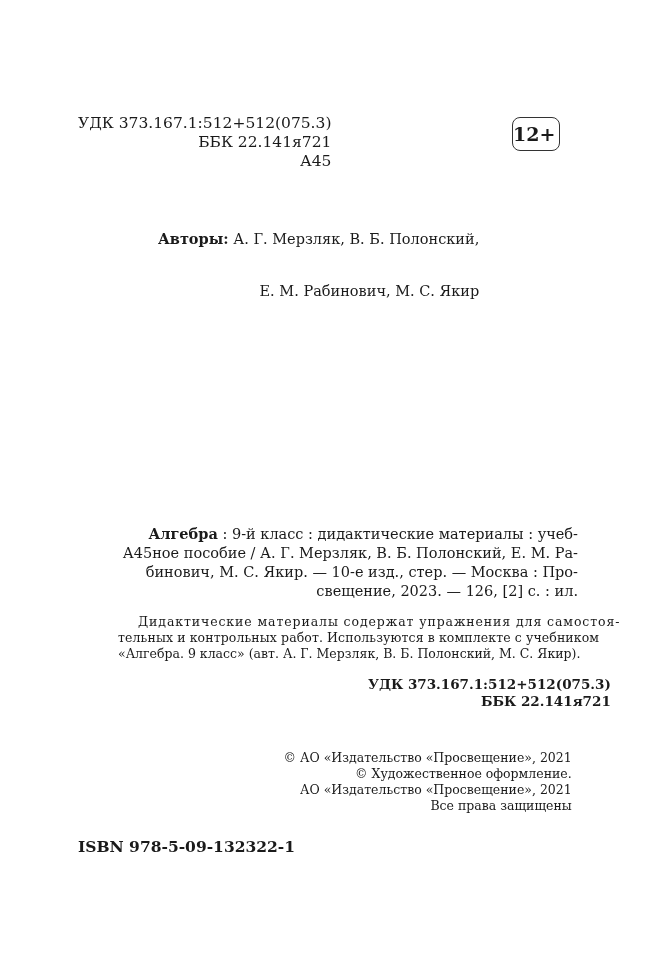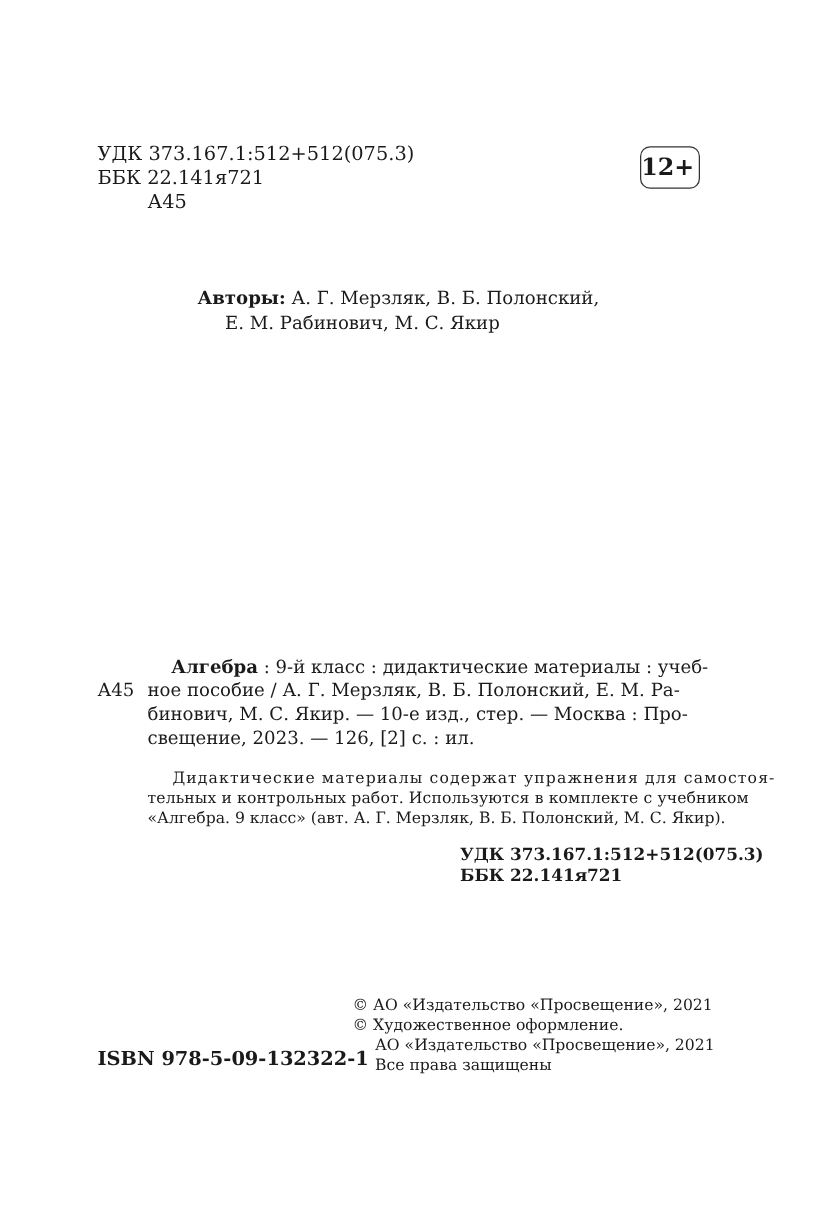--- a/index.html
+++ b/index.html
@@ -1,39 +1,39 @@
 <!DOCTYPE html>
 <html><head>
 <meta charset="utf-8">
 <style>
   html, body { margin:0; padding:0; background:#ffffff; }
   body { width:650px; height:975px; position:relative; overflow:hidden;
          font-family:"DejaVu Serif","Liberation Serif",serif; color:#1a1a1a; }
-  .abs { position:absolute; white-space:nowrap; }
+  .abs { position:absolute; white-space:nowrap;text-align:right; }
   .f15 { font-size:15.5px; line-height:19px; }
   .f13 { font-size:13.5px; line-height:17px; }
   .f12 { font-size:12.5px; line-height:16px; }
   .bold { font-weight:bold; }
   #udk-top { left:78px; top:114px; }
   #age-badge { left:512px; top:117px; width:46px; height:32px; border:1.5px solid #333;
                border-radius:8px; font-weight:bold; font-size:19px; line-height:32px; text-align:left; }
   #authors { left:158px; top:229px; font-size:14.5px; line-height:20px; }
-  #authors .l2 { padding-left:22px; }
+  #authors .l2 { padding-left:22px;margin-top:32px; }
   #entry { left:78px; top:524px; width:500px; }
   .entry-line { display:block; }
   .ind1 { padding-left:59px; }
   .ind0 { padding-left:40px; }
   .code-a45 { display:inline-block; width:40px; }
   #annot { left:78px; top:614px; width:500px; }
   #annot .a1 { padding-left:60px; letter-spacing:0.9px; }
   #annot .a2 { padding-left:40px; letter-spacing:0.1px; }
   #annot .a3 { padding-left:40px; }
   #udk-bottom { left:368px; top:676px; }
   #isbn-bottom { left:78px; top:797px; font-size:15.5px;margin-top:40px; }
-  #copyright { left:282px; top:796px; }
+  #copyright { left:282px; top:750px; }
   #copyright .ind { padding-left:18px; }
 </style>
 </head>
 <body>
 
 <div id="udk-top" class="abs f15">
   <div>УДК 373.167.1:512+512(075.3)</div>
   <div>ББК 22.141я721</div>
   <div style="padding-left:40px;">А45</div>
 </div>

